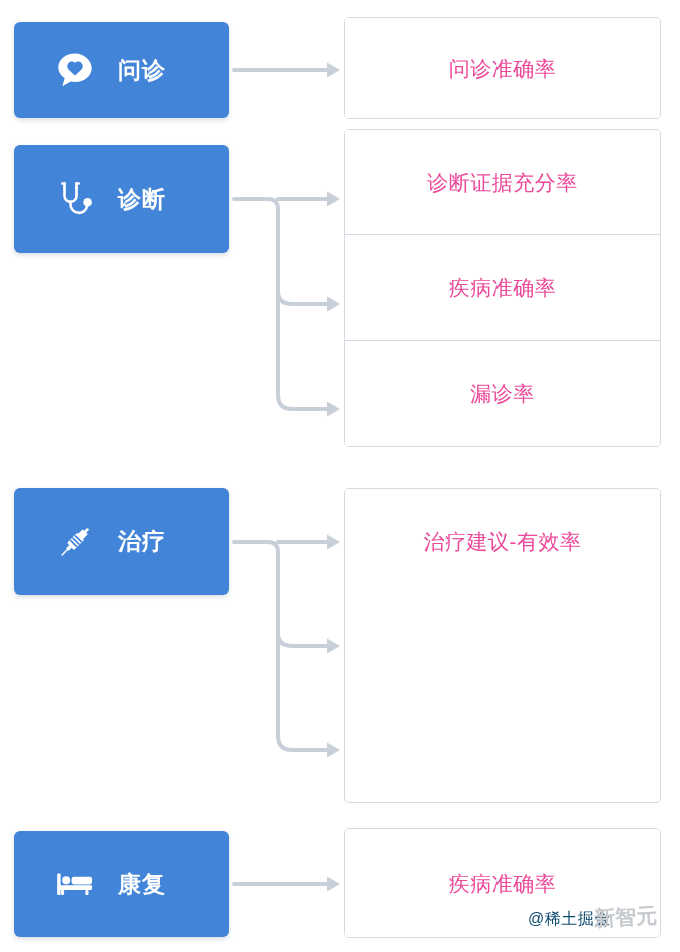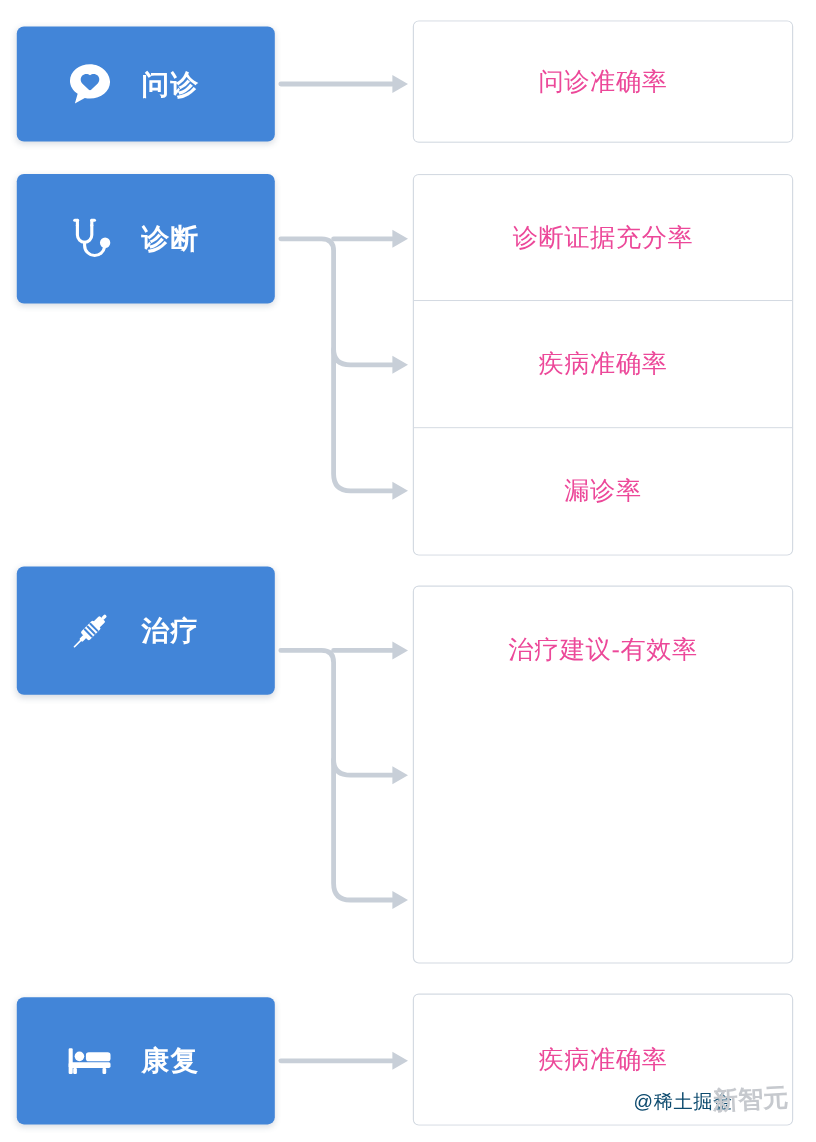--- a/index.html
+++ b/index.html
@@ -51,21 +51,21 @@
     color: #ffffff;
     font-size: 23px;
     font-weight: 700;
     letter-spacing: 1px;
     line-height: 1;
     white-space: nowrap;
   }
 
   #card-0 { top: 22px;  height: 96px;  }
   #card-1 { top: 145px; height: 108px; }
-  #card-2 { top: 472px; height: 107px; text-align: right; }
+  #card-2 { top: 488px; height: 107px; text-align: right; }
   #card-3 { top: 831px; height: 106px; }
 
   
   .metric-group {
     position: absolute;
     left: 344px;
     width: 317px;
     border: 1px solid #d4dae2;
     border-radius: 5px;
     box-sizing: border-box;
@@ -84,21 +84,21 @@
   .metric-text {
     color: #ec4899;
     font-size: 21px;
     font-weight: 400;
     letter-spacing: .5px;
     white-space: nowrap;
     line-height: 1;
   }
 
   #group-0 { top: 17px;  height: 102px; }
-  #group-1 { top: 145px; height: 318px; }
+  #group-1 { top: 129px; height: 318px; }
   #group-2 { top: 488px; height: 315px; }
   #group-3 { top: 828px; height: 110px; }
 
   #group-0 .metric-box { height: 100px; }
   #group-1 .metric-box { height: 105.3px; }
   #group-2 .metric-box { height: 104.3px; }
   #group-3 .metric-box { height: 108px; }
 
   
   #connectors {

